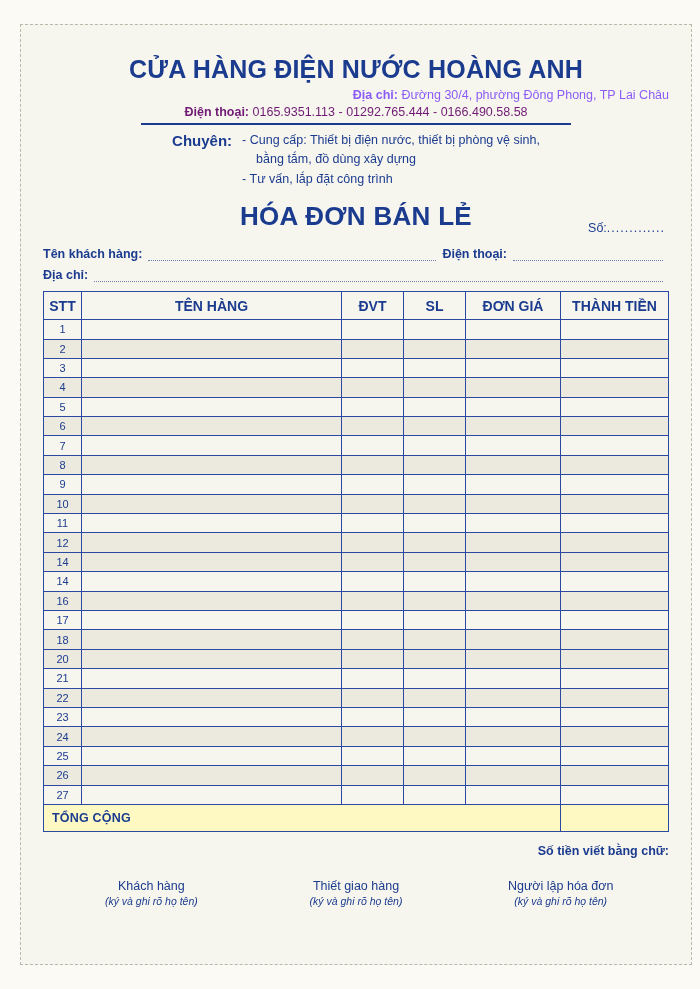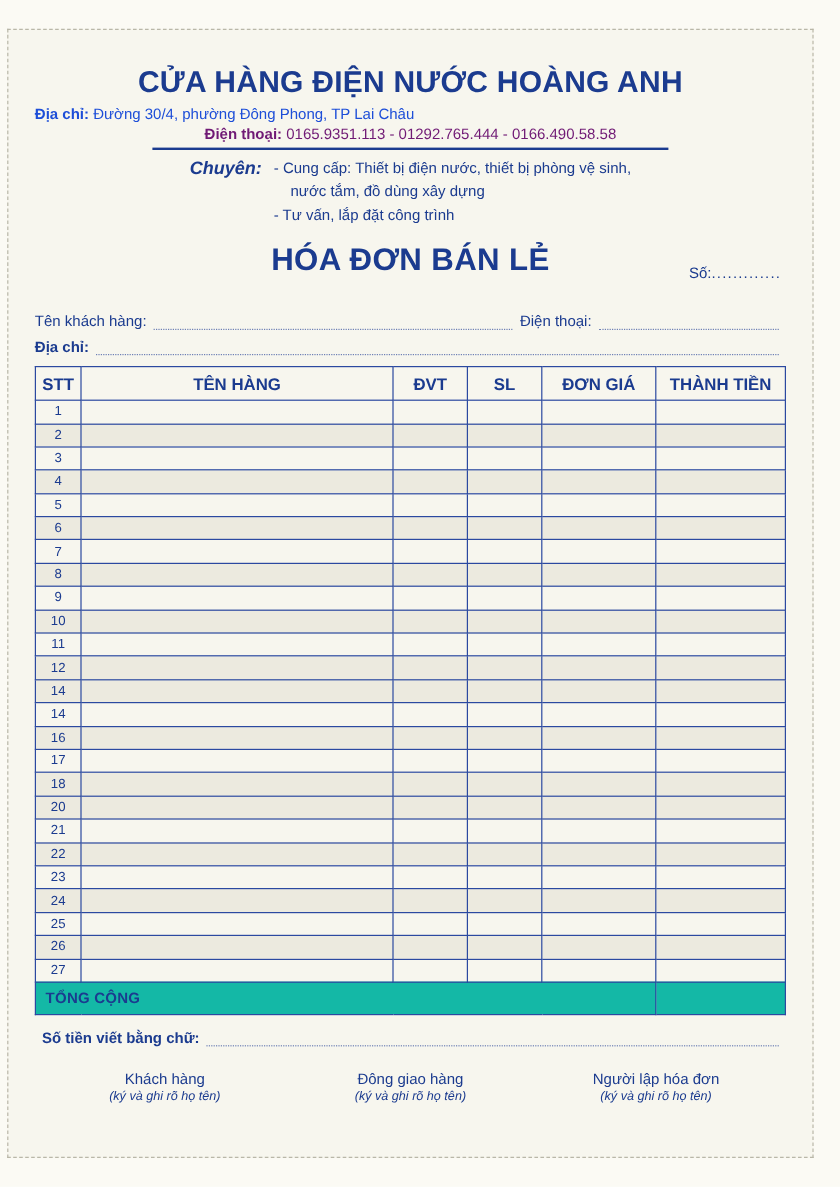--- a/index.html
+++ b/index.html
@@ -15,21 +15,21 @@
   }
   .page {
     position: relative;
     width: 700px;
     height: 989px;
     background: #fbfaf4;
     overflow: hidden;
   }
   .sheet {
     position: absolute;
-    left: 6px;
+    left: 20px;
     top: 24px;
     width: 672px;
     height: 941px;
     background: #f7f6ee;
     border: 1px dashed #b9b7a8;
     box-sizing: border-box;
   }
   .inner {
     position: absolute;
     left: 0;
@@ -44,23 +44,23 @@
   .shop-name {
     text-align: center;
     font-size: 25px;
     font-weight: bold;
     letter-spacing: 0.2px;
     color: #1b3b8f;
     margin: 12px 0 4px 0;
     white-space: nowrap;
   }
   .addr-line {
-    text-align: left;
-    font-size: 12.5px;
-    color: #1d4ed8;
+    text-align: right;
+    font-size: 12.5px;
+    color: #8b5cf6;
     margin: 2px 0;
   }
   .addr-line b { font-weight: bold; }
   .phone-line {
     text-align: center;
     font-size: 12.5px;
     color: #701a75;
     margin: 3px 0 2px 0;
   }
   .rule {
@@ -72,21 +72,20 @@
 
   
   .spec {
     display: flex;
     justify-content: center;
     align-items: flex-start;
     margin-top: 2px;
   }
   .spec-label {
     font-size: 15px;
-    font-style: italic;
     font-weight: bold;
     color: #1b3b8f;
     white-space: nowrap;
     padding-top: 1px;
     margin-right: 10px;
   }
   .spec-lines {
     font-size: 12.5px;
     font-weight: normal;
     line-height: 1.55;
@@ -116,22 +115,22 @@
     color: #1b3b8f;
     white-space: nowrap;
   }
   .dots { letter-spacing: 1px; }
 
   
   .cust-row {
     display: flex;
     align-items: flex-end;
     font-size: 12.5px;
-    font-weight: normal;
-    margin-top: 24px;
+    font-weight: bold;
+    margin-top: 10px;
   }
   .fld-label { white-space: nowrap; }
   .fld-line {
     flex: 1;
     border-bottom: 1px dotted #6d7fb5;
     height: 13px;
     margin: 0 6px;
   }
   .fld-line.short { flex: 0 0 150px; }
   .cust-row2 {
@@ -178,36 +177,37 @@
     color: #1b3b8f;
   }
   tr.shade td { background: #eceadf; }
   tr.plain td { background: #f7f6ee; }
   td.cell-body { background: inherit; }
 
   tfoot td {
     height: 24px;
     font-size: 12.5px;
     font-weight: bold;
-    background: #14b8a6;
+    background: #fef9c3;
   }
   .total-label {
     padding-left: 8px;
     text-align: left;
     letter-spacing: 0.2px;
   }
 
   
   .words-row {
     display: flex;
     align-items: flex-end;
     font-size: 12.5px;
     font-weight: bold;
     margin-top: 12px;
     padding-left: 6px;
+    flex-direction: column;
   }
 
   
   .signs {
     display: flex;
     margin-top: 20px;
     padding: 0 6px;
   }
   .sign {
     flex: 1;
@@ -243,21 +243,21 @@
         <b>Điện thoại:</b>
         <span>0165.9351.113 - 01292.765.444 - 0166.490.58.58</span>
       </div>
 
       <div class="rule"></div>
 
       <div class="spec">
         <div class="spec-label">Chuyên:</div>
         <div class="spec-lines">
           <div>- Cung cấp: Thiết bị điện nước, thiết bị phòng vệ sinh,</div>
-          <div class="spec-indent">nước tắm, đồ dùng xây dựng</div>
+          <div class="spec-indent">bằng tắm, đồ dùng xây dựng</div>
           <div>- Tư vấn, lắp đặt công trình</div>
         </div>
       </div>
 
       <div class="title-row">
         <div class="doc-title">HÓA ĐƠN BÁN LẺ</div>
         <div class="so-field">
           <span>Số:</span><span class="dots">.............</span>
         </div>
       </div>
@@ -507,21 +507,21 @@
         <span class="fld-label">Số tiền viết bằng chữ:</span>
         <span class="fld-line"></span>
       </div>
 
       <div class="signs">
         <div class="sign">
           <div class="role">Khách hàng</div>
           <div class="hint">(ký và ghi rõ họ tên)</div>
         </div>
         <div class="sign">
-          <div class="role">Đông giao hàng</div>
+          <div class="role">Thiết giao hàng</div>
           <div class="hint">(ký và ghi rõ họ tên)</div>
         </div>
         <div class="sign">
           <div class="role">Người lập hóa đơn</div>
           <div class="hint">(ký và ghi rõ họ tên)</div>
         </div>
       </div>
 
     </div>
   </div>

